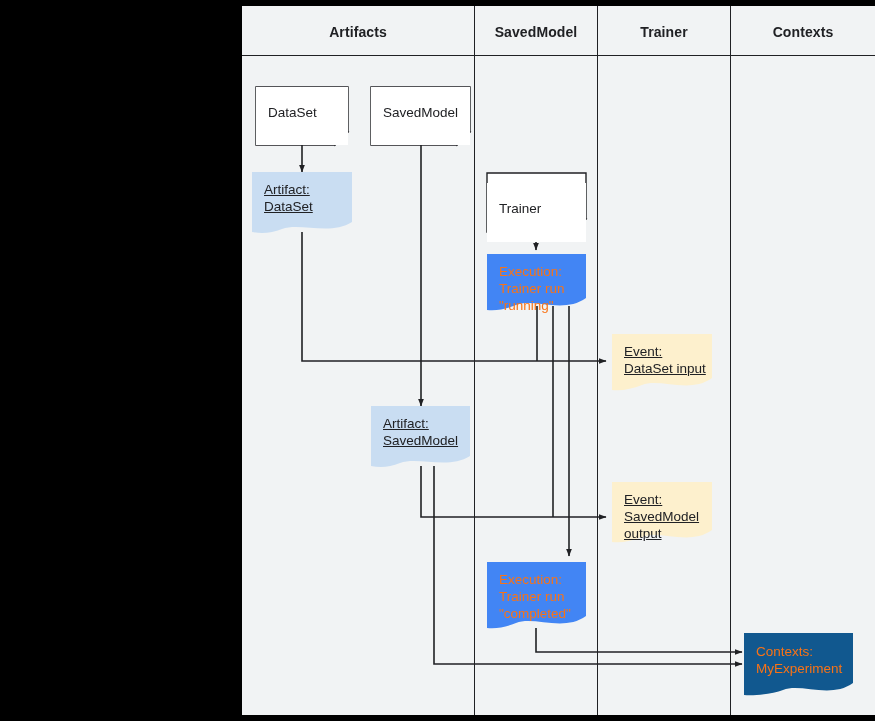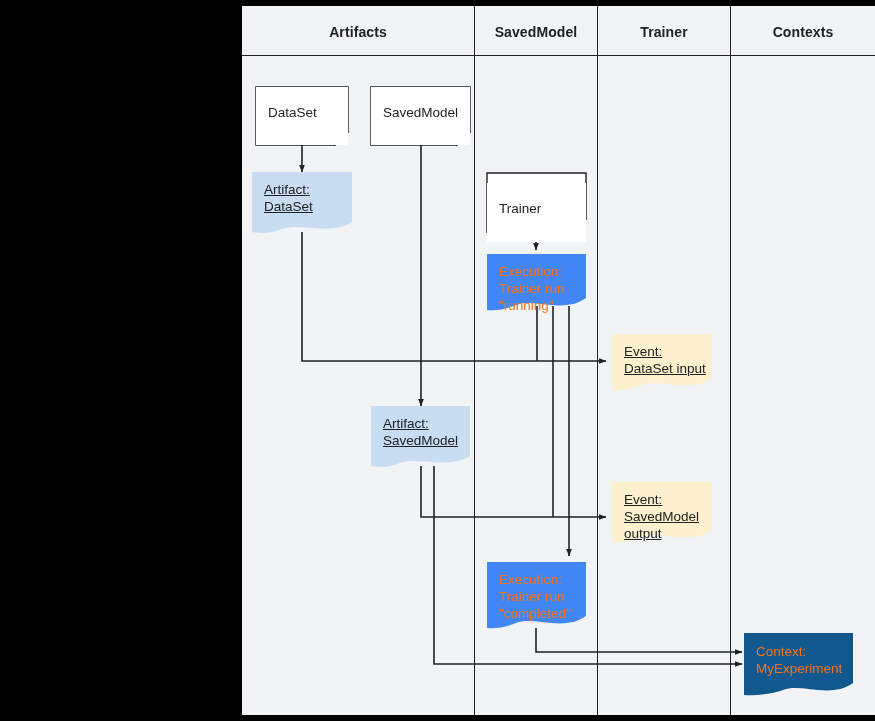--- a/index.html
+++ b/index.html
@@ -119,16 +119,16 @@
 DataSet input</span>
   </div>
 
   <div class="node" style="left:612px;top:482px;width:100px;height:60px;">
     <span class="shape-label lbl-dark">Event:
 SavedModel
 output</span>
   </div>
 
   <div class="node" style="left:744px;top:633px;width:109px;height:62px;">
-    <span class="shape-label lbl-light" style="top:10px;">Context:
+    <span class="shape-label lbl-light" style="top:10px;">Contexts:
 MyExperiment</span>
   </div>
 </div>
 
 </body></html>

